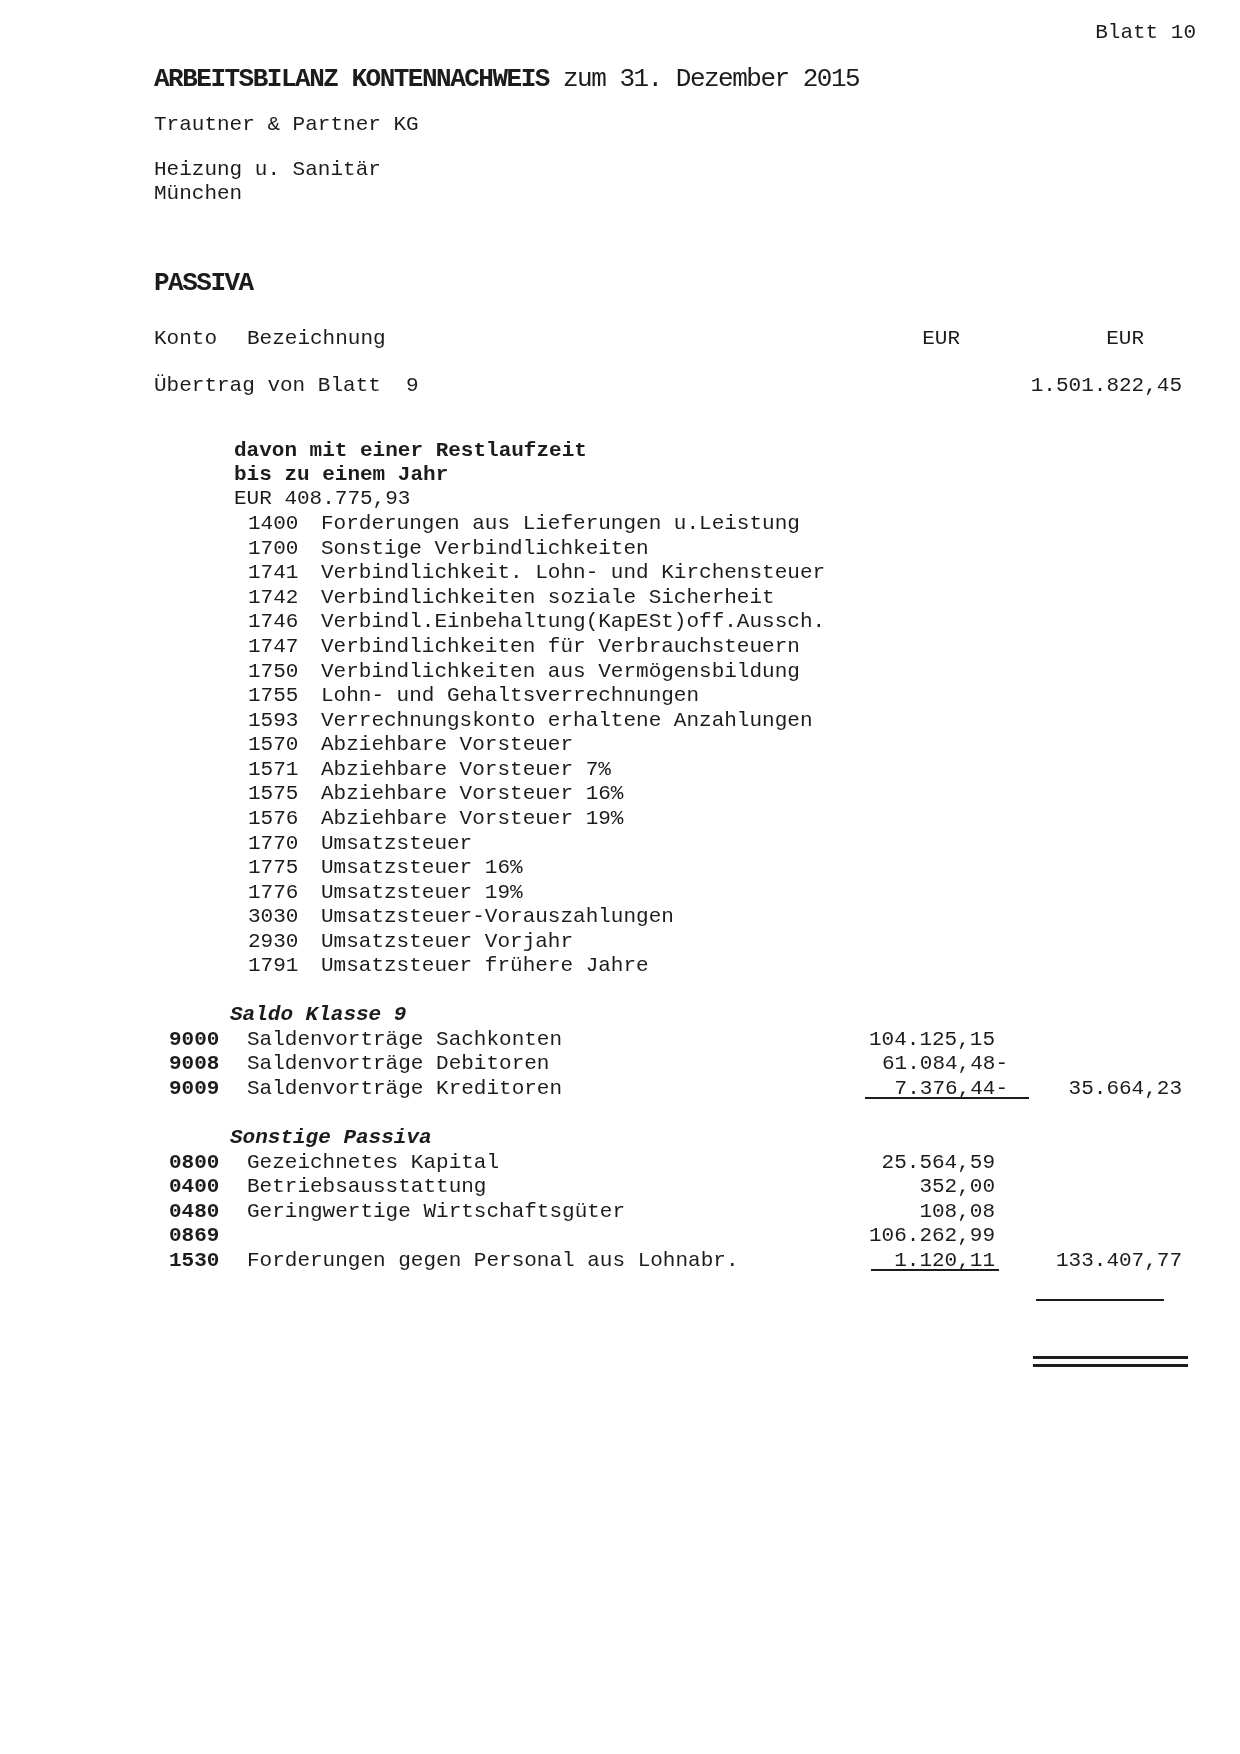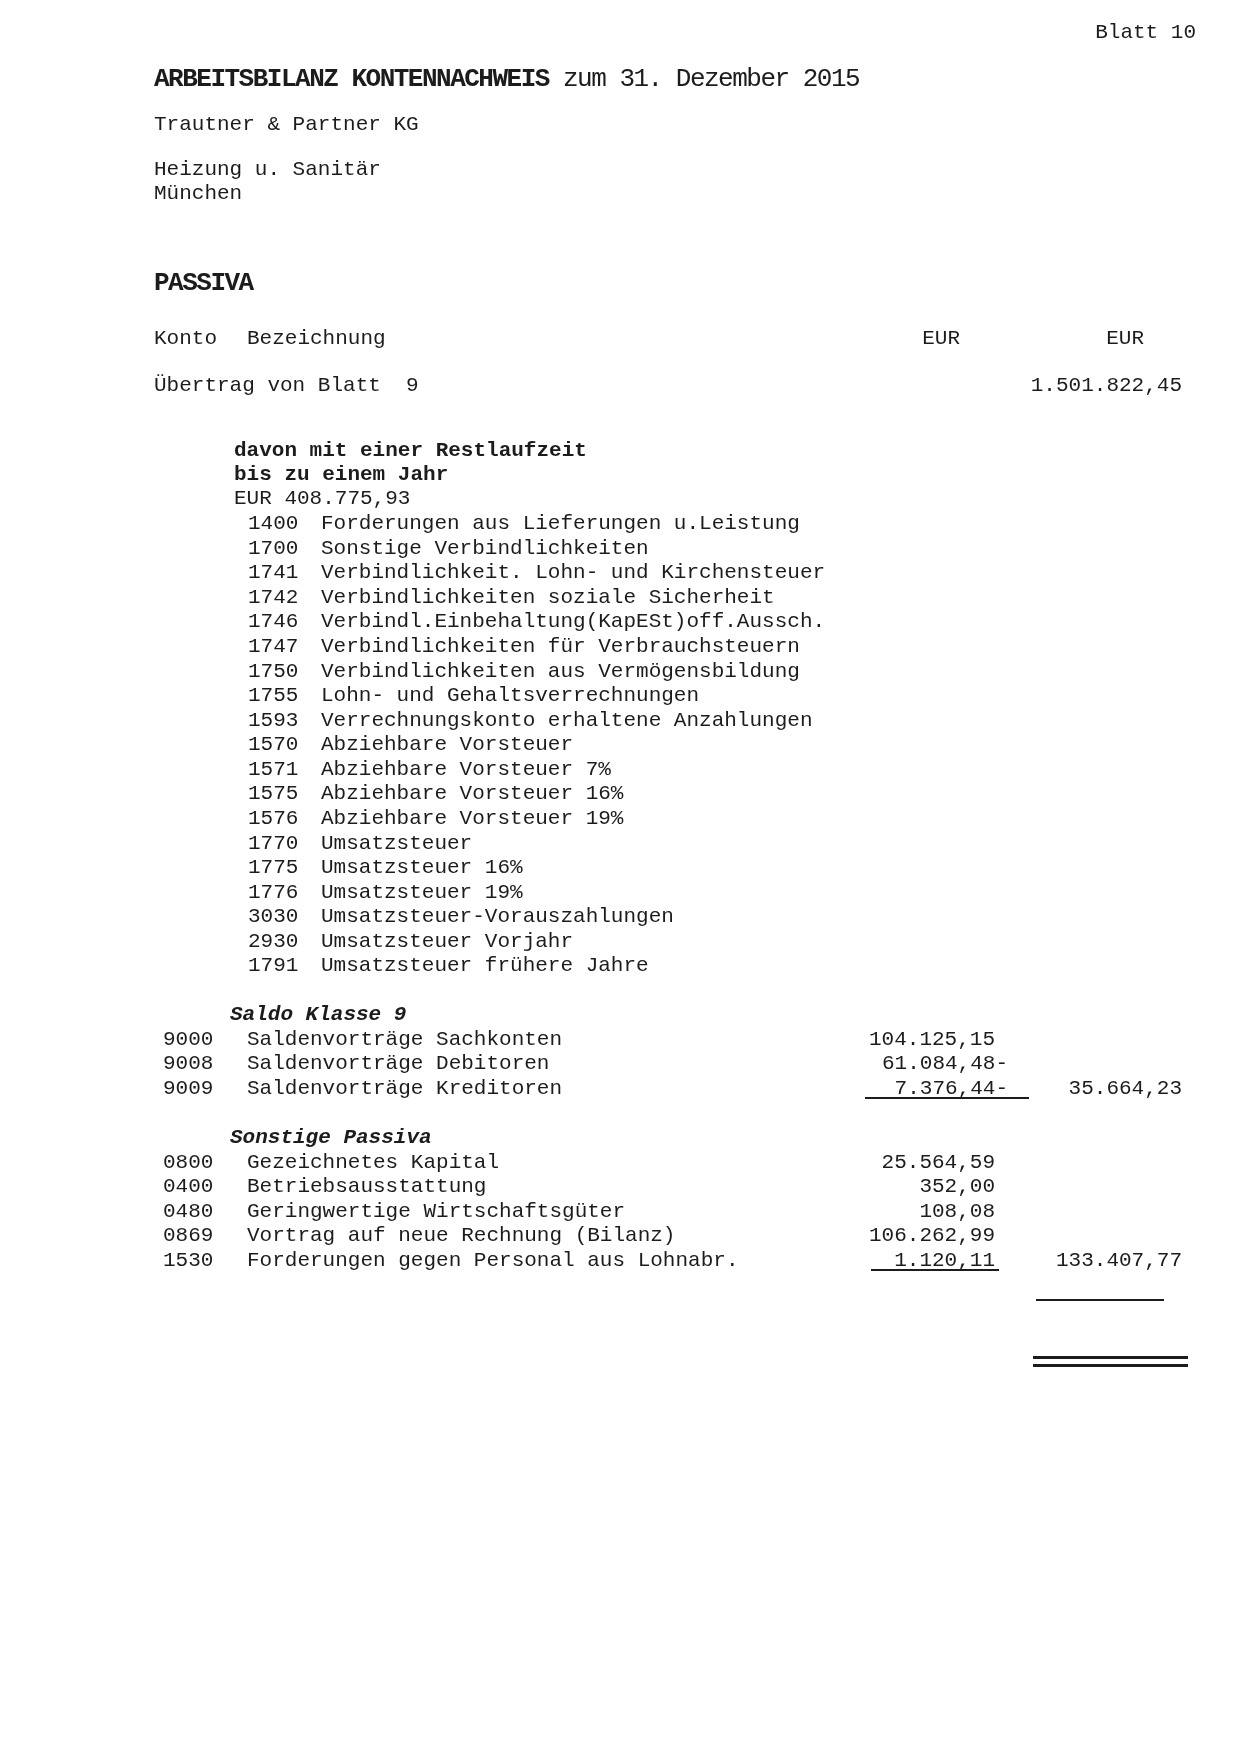--- a/index.html
+++ b/index.html
@@ -5,21 +5,21 @@
   html,body{margin:0;padding:0;background:#ffffff;}
   #doc{position:relative;width:1240px;height:1754px;background:#ffffff;overflow:hidden;
        font-family:"Liberation Mono","DejaVu Sans Mono",monospace;color:#1c1c1c;margin-left:32px;}
   .l{position:absolute;left:0;width:1240px;height:25px;font-size:21px;line-height:25px;white-space:pre;}
   .l span{position:absolute;top:0;white-space:pre;}
   .big{font-size:26px;line-height:30px;height:30px;letter-spacing:-1.5px;}
   .b{font-weight:bold;}
   .m{left:122px;}           
   .hd{left:198px;font-style:italic;}          
   .ind{left:202px;}         
-  .k1{left:131px;}          
+  .k1{left:137px;font-weight:bold;}          
   .d1{left:215px;}          
   .k2{left:216px;}          
   .d2{left:289px;}          
   .a1{right:277px;}         
   .a1n{right:264px;text-align:right;}        
   .a2{right:90px;}          
   .e1{right:312px;}         
   .e2{right:128px;}         
   .blatt{right:76px;}
   .rule{position:absolute;background:#1c1c1c;height:2px;}
@@ -105,21 +105,20 @@
     <span class="d1">Betriebsausstattung</span>
     <span class="a1">352,00</span>
   </div>
   <div class="l" style="top:1199px">
     <span class="k1">0480</span>
     <span class="d1">Geringwertige Wirtschaftsgüter</span>
     <span class="a1">108,08</span>
   </div>
   <div class="l" style="top:1223px">
     <span class="k1">0869</span>
-    <span class="d1">Vortrag auf neue Rechnung (Bilanz)</span>
     <span class="a1">106.262,99</span>
   </div>
   <div class="l" style="top:1248px">
     <span class="k1">1530</span>
     <span class="d1">Forderungen gegen Personal aus Lohnabr.</span>
     <span class="a1">1.120,11</span>
     <span class="a2">133.407,77</span>
   </div>
   <div class="rule" style="top:1269px;left:839px;width:128px"></div>
 

